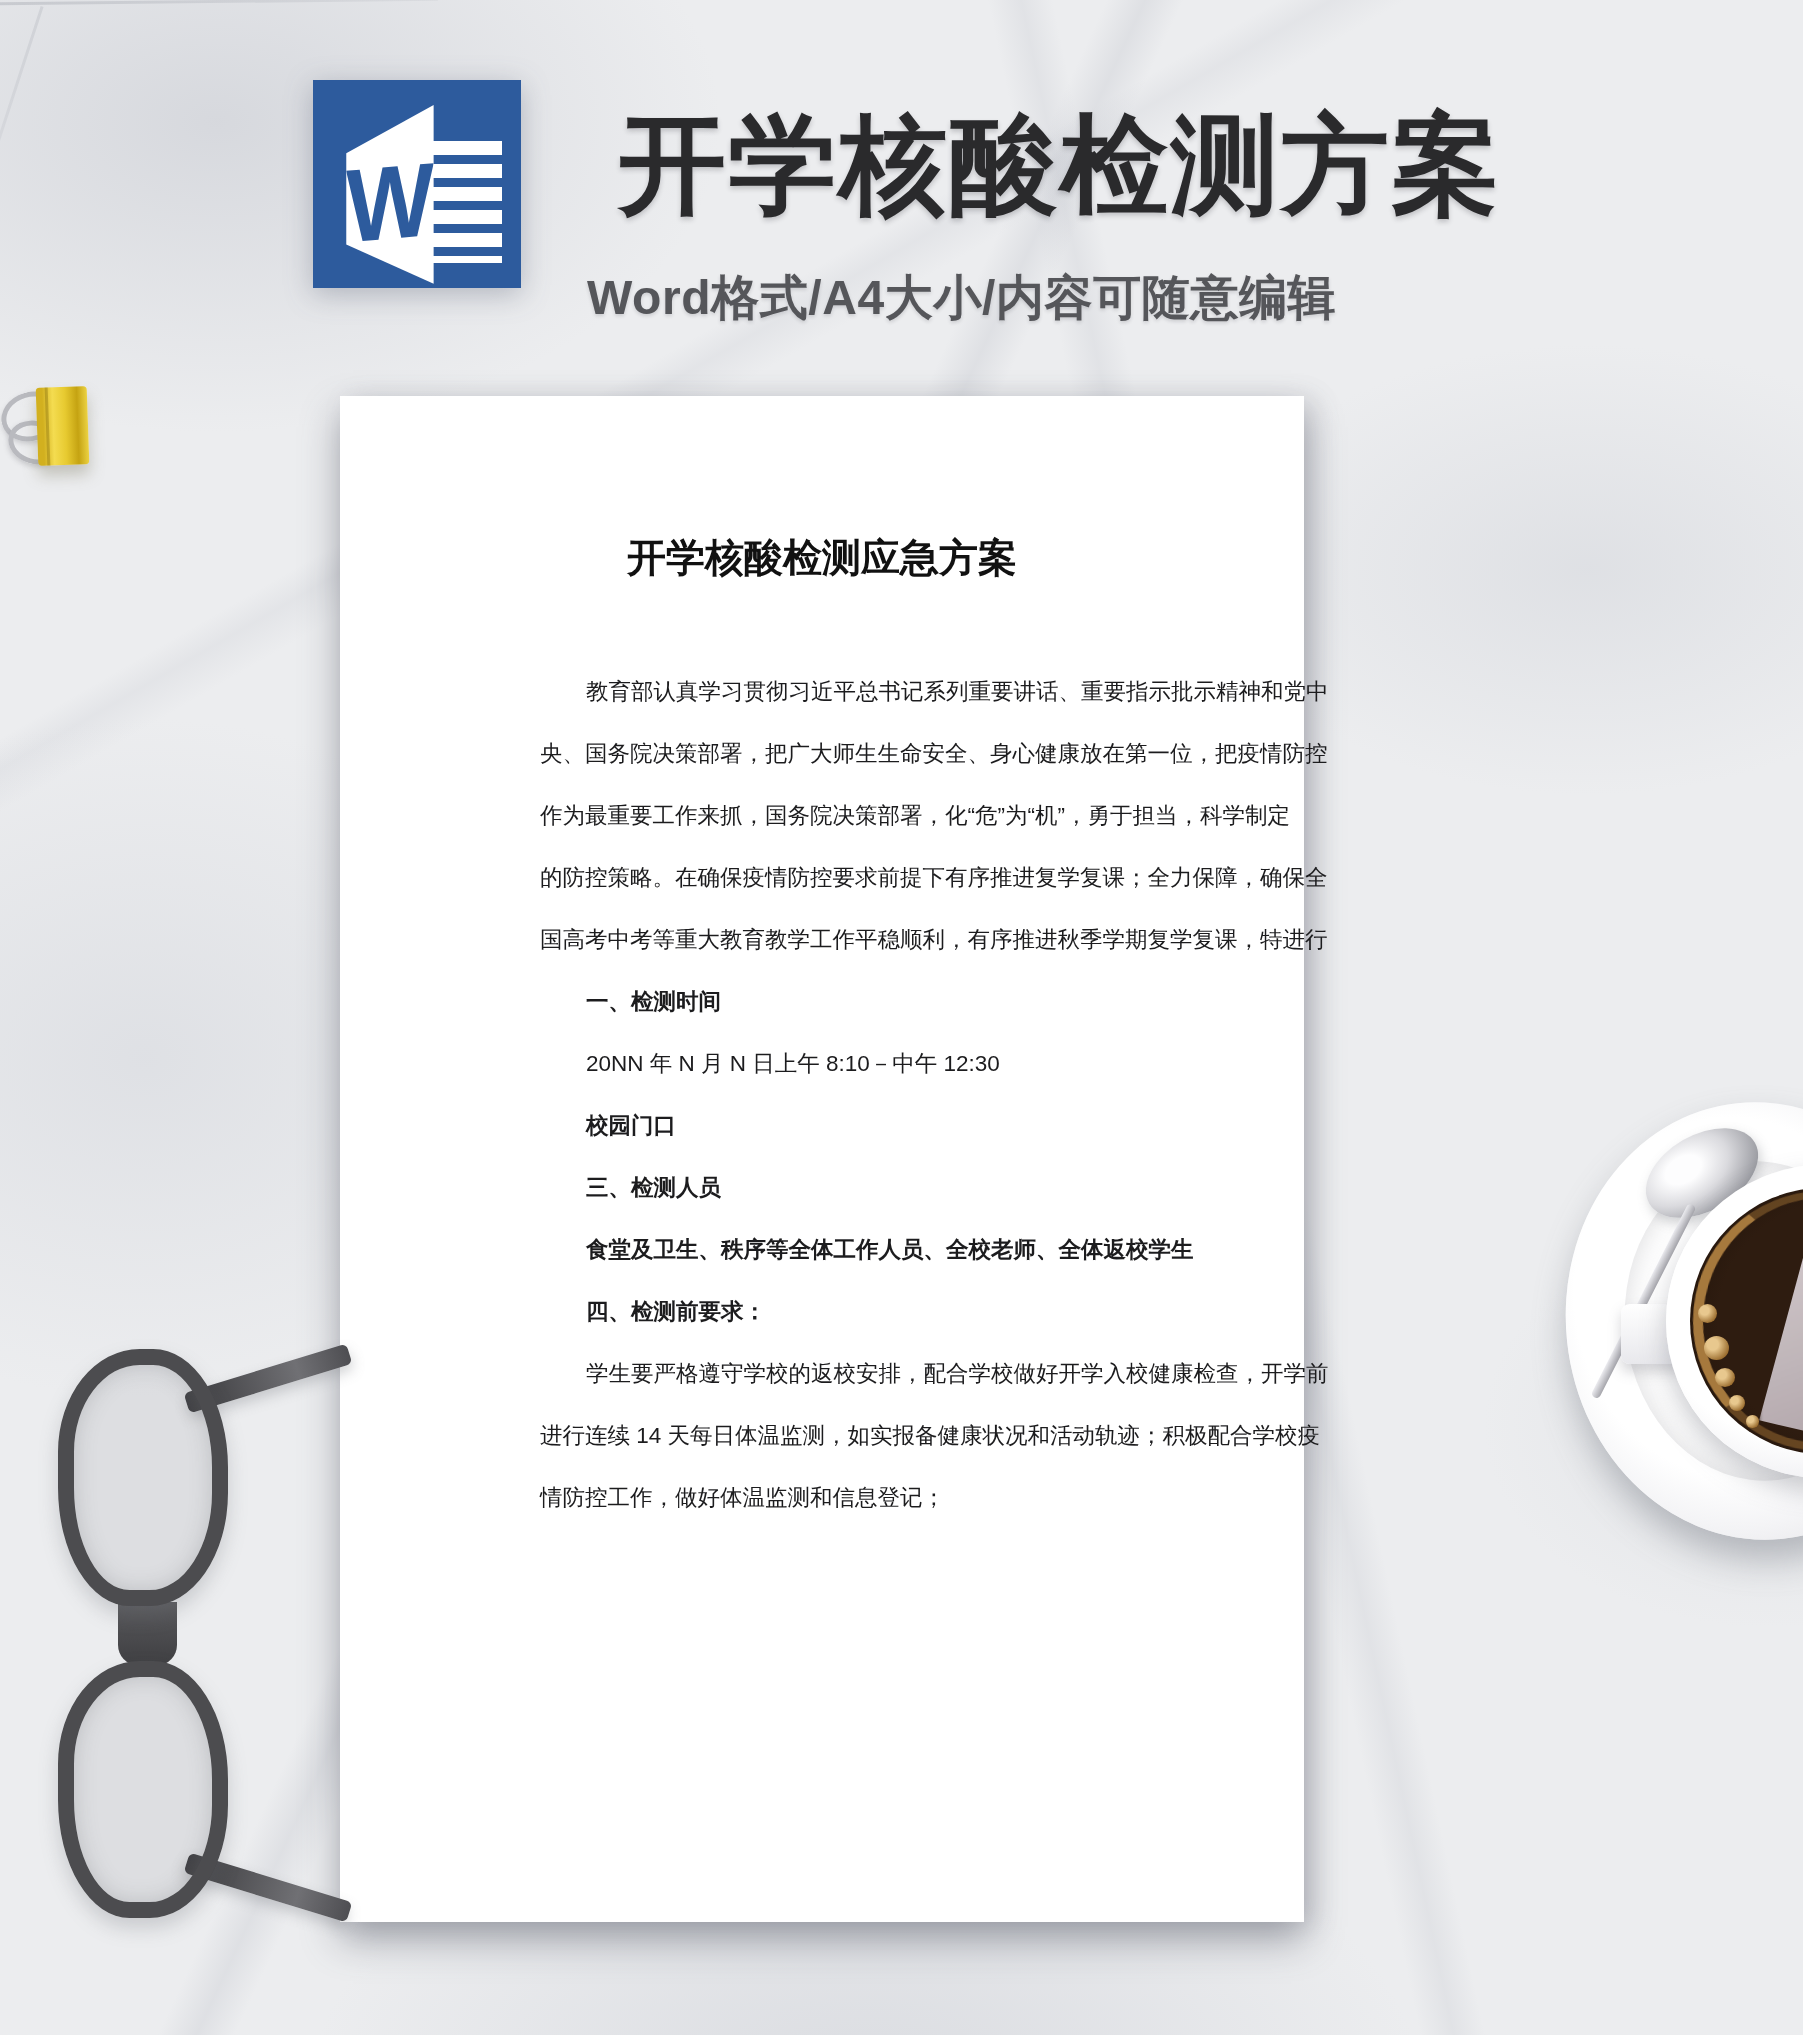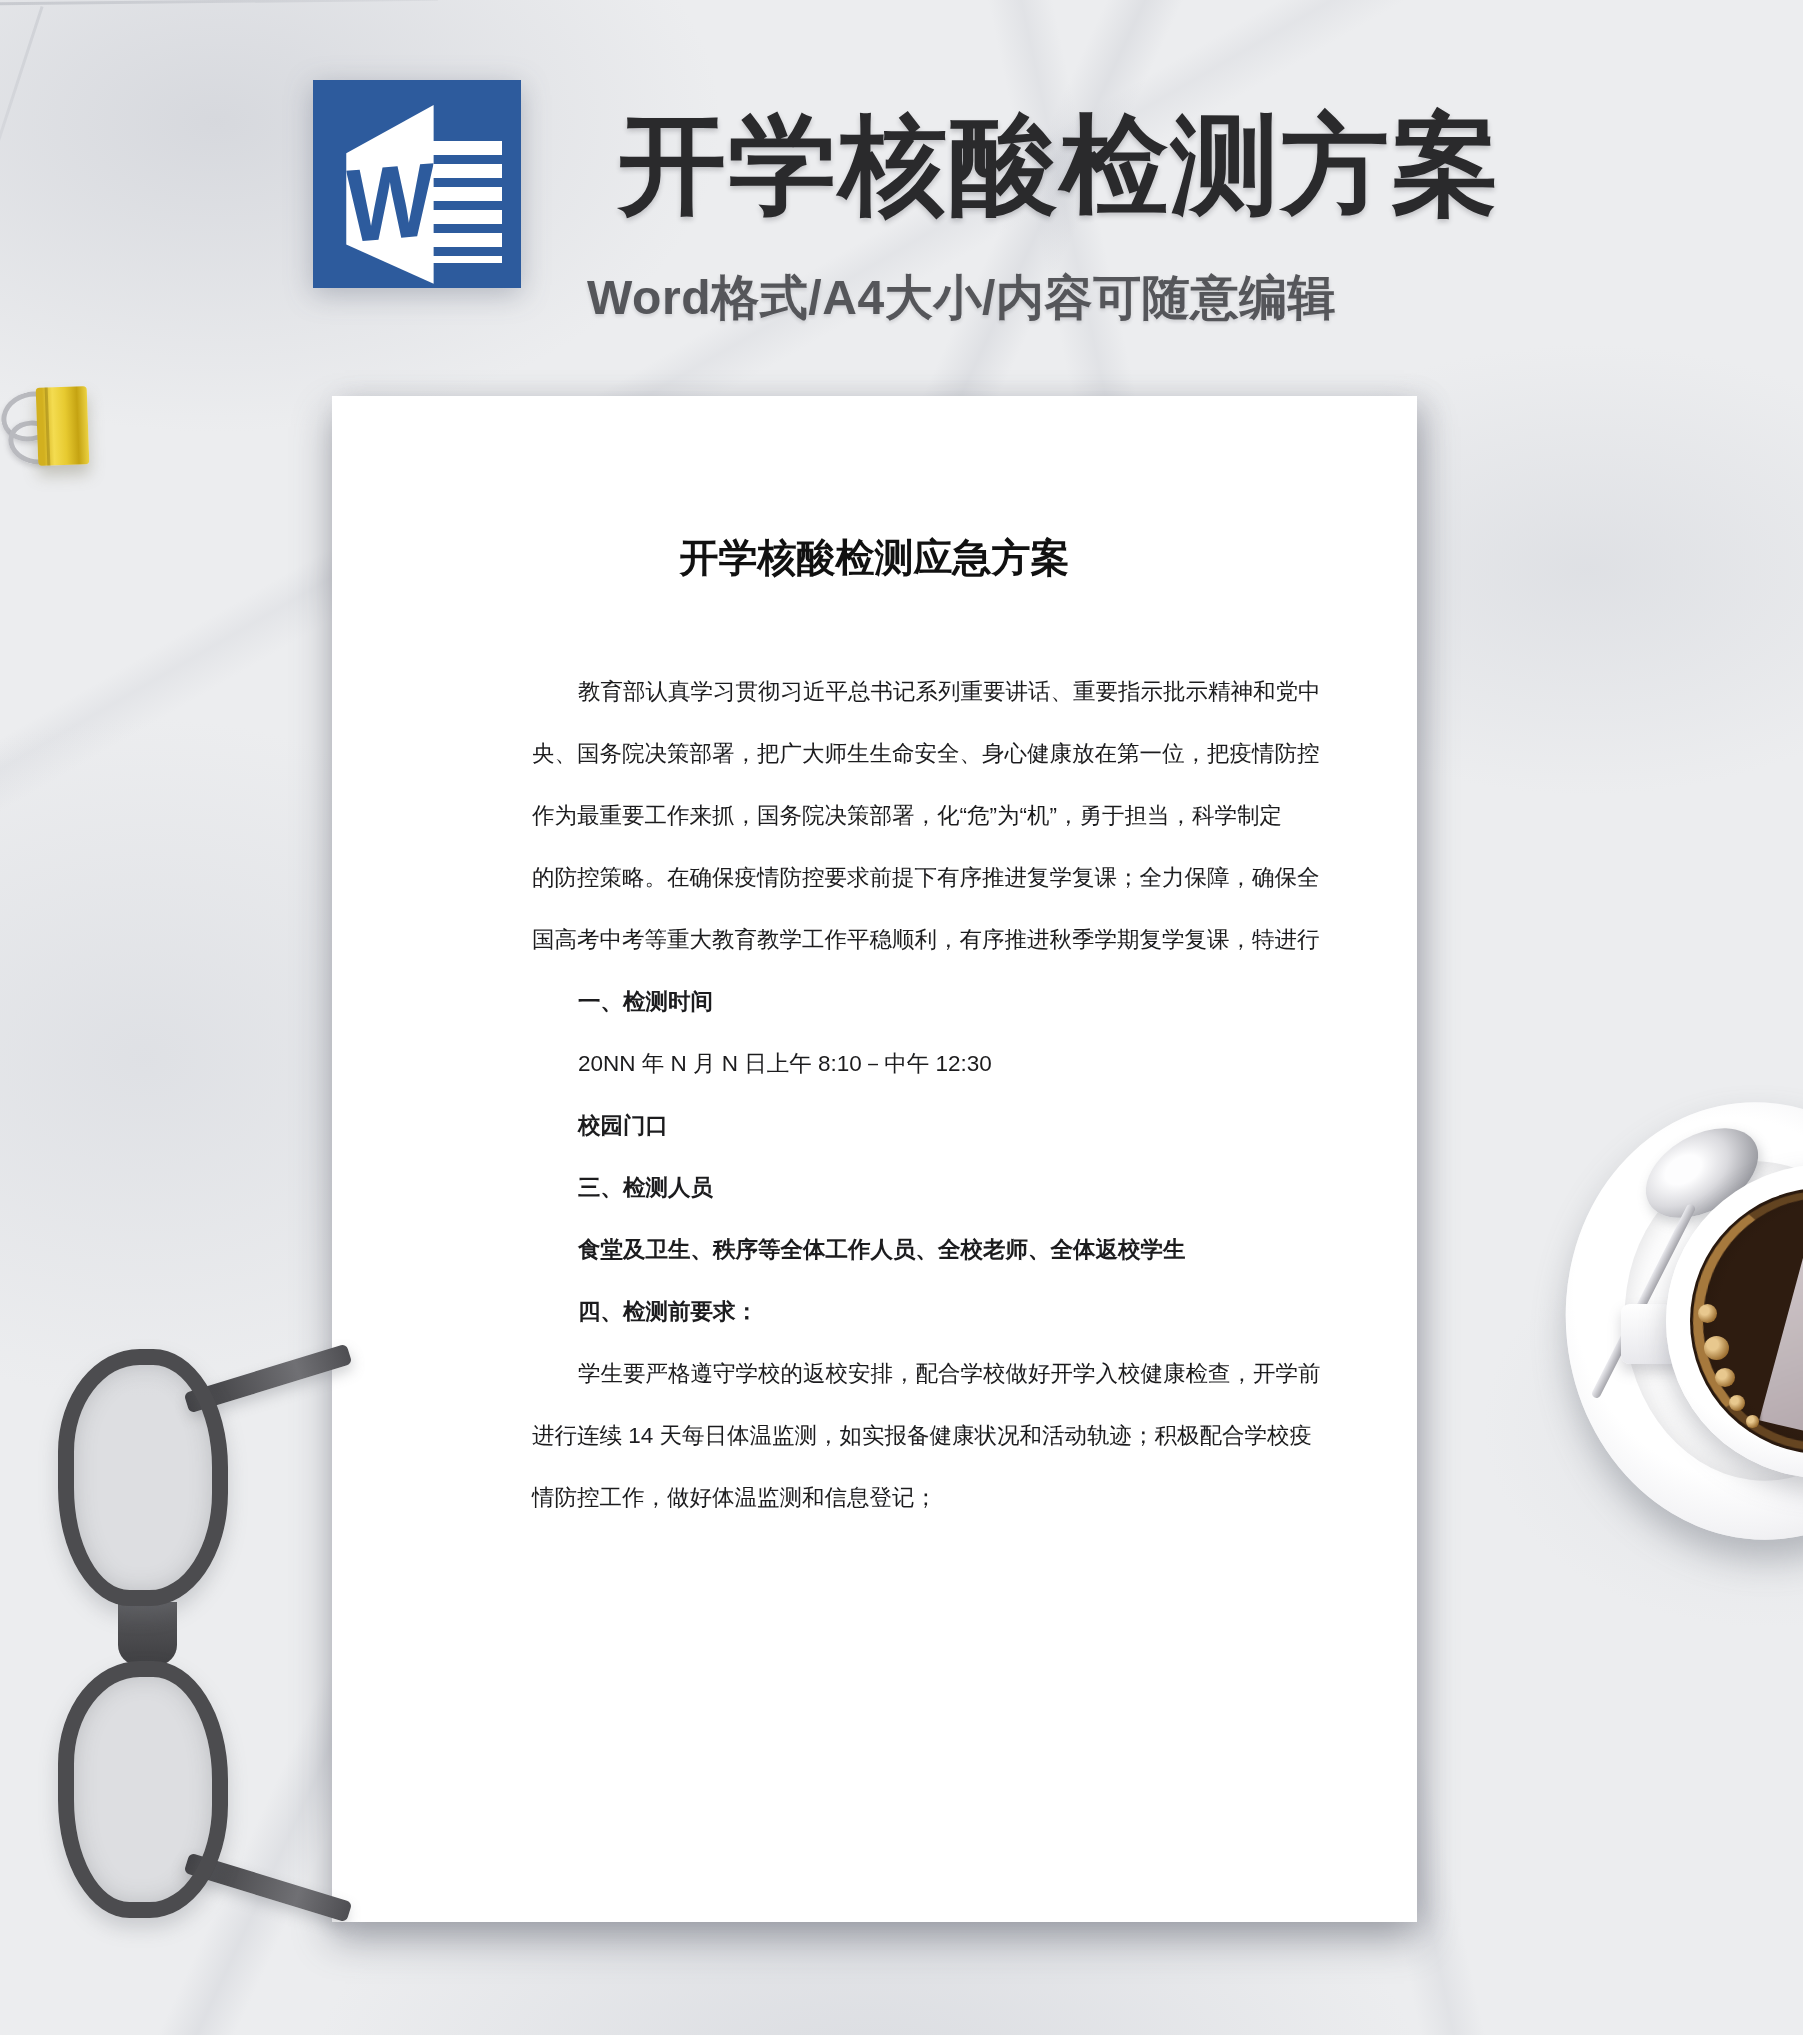--- a/index.html
+++ b/index.html
@@ -52,21 +52,21 @@
   .hdr-title{position:absolute;left:582px;top:105px;width:939px;
     font-size:108px;line-height:119px;font-weight:700;letter-spacing:2.5px;
     color:var(--title-text);white-space:nowrap;
     text-shadow:0 3.1px 5.6px rgba(40,40,52,.22);margin-left:36px;}
   .hdr-sub{position:absolute;left:587px;top:233px;width:877px;
     font-size:48px;line-height:58px;font-weight:700;letter-spacing:0.6px;
     color:var(--subtitle-text);white-space:nowrap;
     text-shadow:0 1.9px 3.8px rgba(40,40,52,.16);margin-top:36px;}
 
   
-  .page{position:absolute;left:332px;top:396px;width:1085px;height:1526px;
+  .page{position:absolute;left:340px;top:396px;width:964px;height:1526px;
     background:var(--page-bg);
     box-shadow:0 17.5px 36px rgba(88,92,104,.48), 10px 2.5px 24px rgba(118,122,134,.20);}
   .doc-title{margin-top:139px;text-align:center;
     font-size:39px;line-height:45px;font-weight:700;color:#111;}
   .doc-body{margin-top:81px;padding:0 125px 0 160px;color:var(--body-text);margin-left:40px;}
   .line{height:62px;line-height:62px;font-size:22.5px;white-space:nowrap;overflow:visible;}
   .line.b{font-weight:700;}
   .line.ind{padding-left:46px;}
 
   

